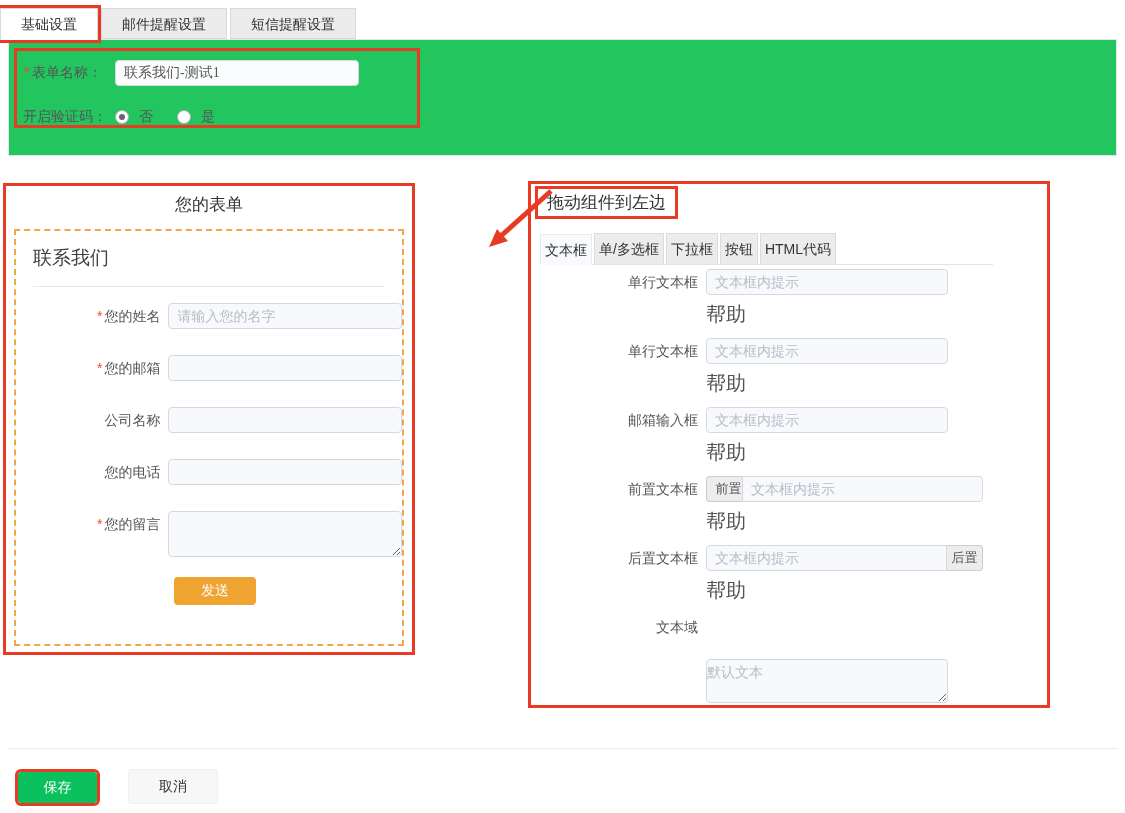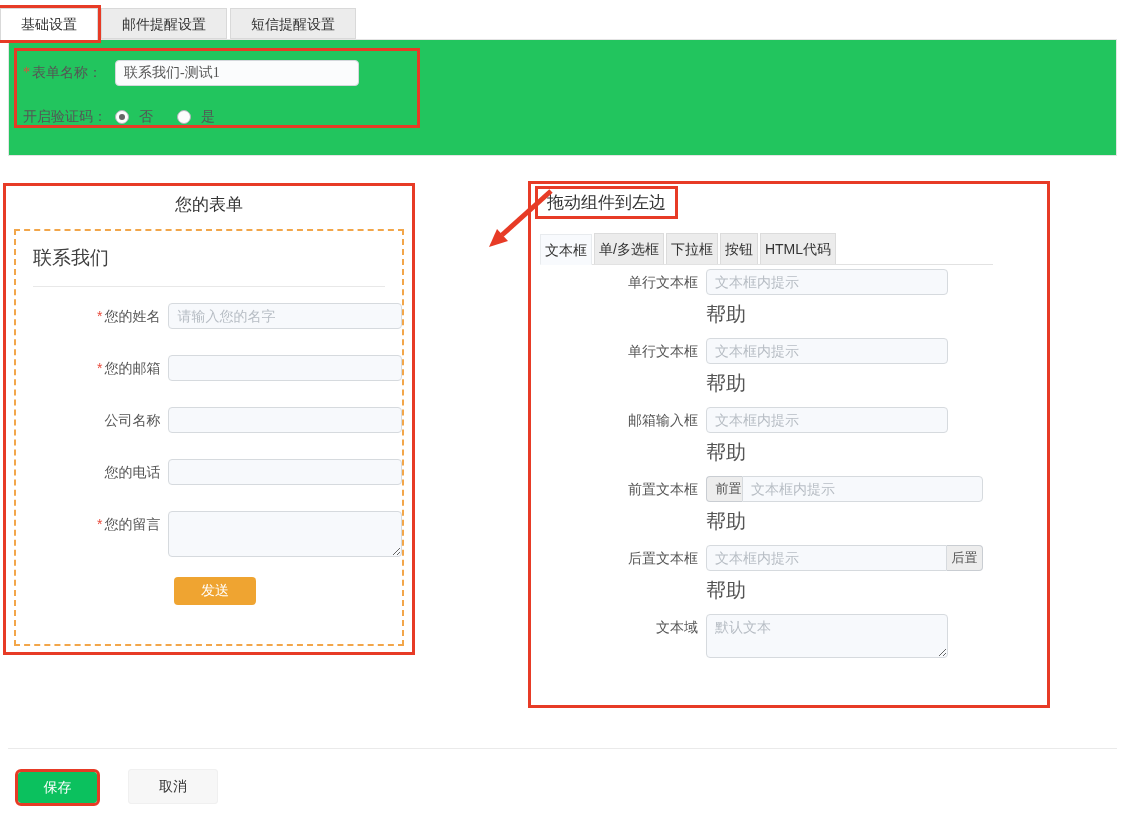--- a/index.html
+++ b/index.html
@@ -80,22 +80,22 @@
   .addon-group{display:flex;width:277px;}
   .addon{width:36px;height:26px;background:#ededed;border:1px solid #c9cdd2;line-height:24px;
     text-align:center;font-size:13px;color:#555;flex:0 0 36px;}
   .addon.pre{border-radius:4px 0 0 4px;border-right:none;padding-left:8px;}
   .addon.post{border-radius:0 4px 4px 0;border-left:none;}
   .addon-group .grp-input{flex:1;height:26px;background:var(--input-bg);
     border:1px solid var(--input-bd);padding:0 8px;font-size:14px;color:#555;font-family:inherit;}
   .addon-group .grp-input.after-pre{border-radius:0 4px 4px 0;}
   .addon-group .grp-input.before-post{border-radius:4px 0 0 4px;}
   .comp-textarea{width:242px;height:44px;background:var(--input-bg);
-    border:1px solid var(--input-bd);border-radius:4px;padding:4px 8px;font-size:14px;
-    color:#555;font-family:inherit;resize:both;}
+    border:1px solid var(--input-bd);border-radius:4px;padding:4px 0;font-size:14px;
+    color:#555;font-family:inherit;resize:both;margin-top:45px;}
   
   .footer-divider{position:absolute;left:8px;top:748px;width:1109px;height:0;
     border-top:1px solid #eaeaea;}
   .save-btn{position:absolute;left:18px;top:772px;width:79px;height:31px;background:var(--green);
     color:#fff;border:none;border-radius:3px;font-size:14px;cursor:pointer;
     outline:3px solid var(--red);font-family:inherit;}
   .cancel-btn{position:absolute;left:128px;top:769px;width:90px;height:35px;background:#f7f7f7;
     color:#333;border:1px solid #f0f0f0;border-radius:3px;font-size:14px;cursor:pointer;
     font-family:inherit;}
 </style>

